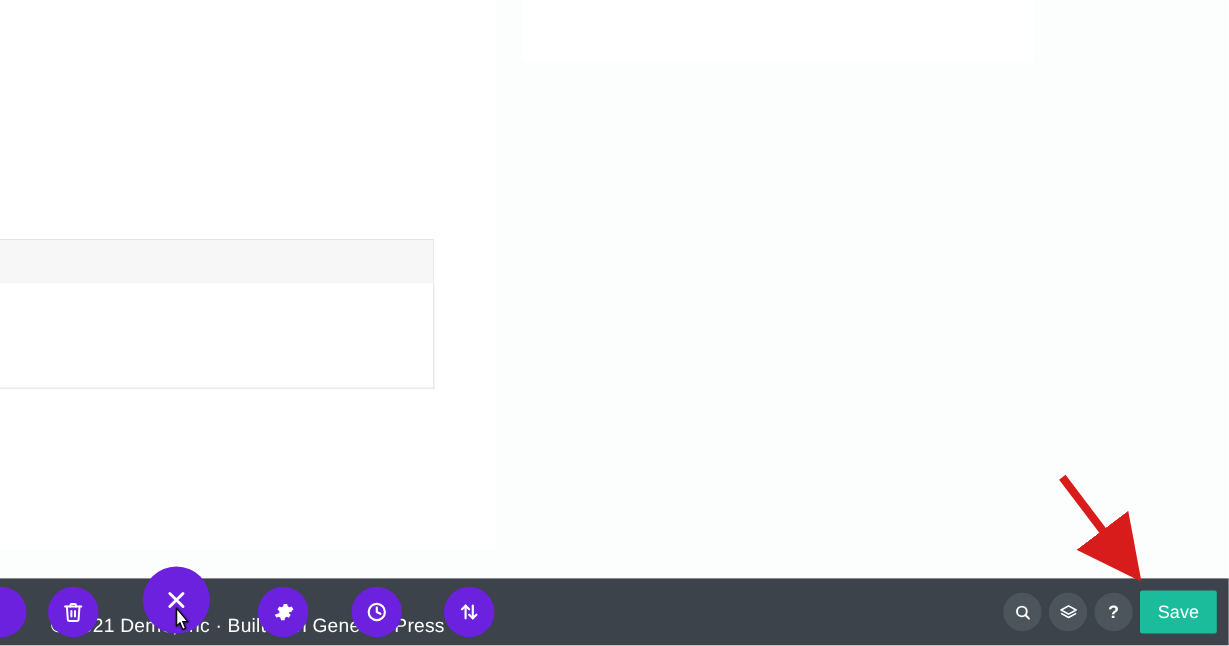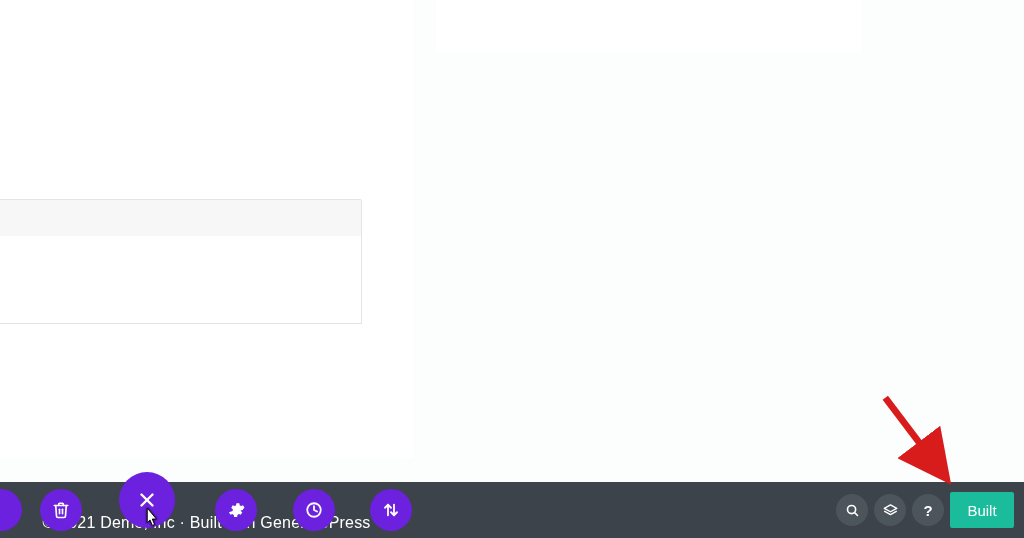--- a/index.html
+++ b/index.html
@@ -117,21 +117,21 @@
             <polygon points="12 3 22 8.5 12 14 2 8.5 12 3"></polygon>
             <polyline points="2 13 12 18.5 22 13"></polyline>
           </svg>
       </div>
       <div class="pill" style="font-weight:600;font-size:15px;">
         <span>?</span>
       </div>
     </div>
 
     <div class="save-btn">
-      <span>Built</span>
+      <span>Save</span>
     </div>
 
   </div>
 
   <svg class="arrow-anno" viewBox="0 0 100 100">
     <defs>
       <marker id="ah" markerWidth="8" markerHeight="8" refX="5" refY="4" orient="auto">
         <polygon points="0 0, 8 4, 0 8" fill="#d81b1b"></polygon>
       </marker>
     </defs>

